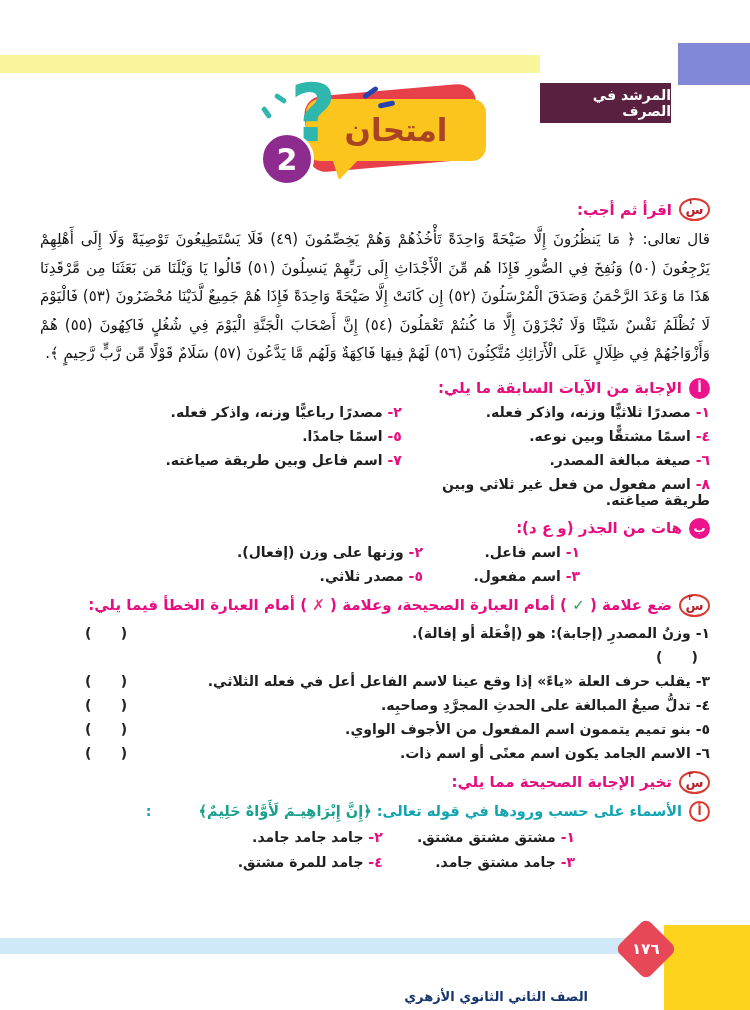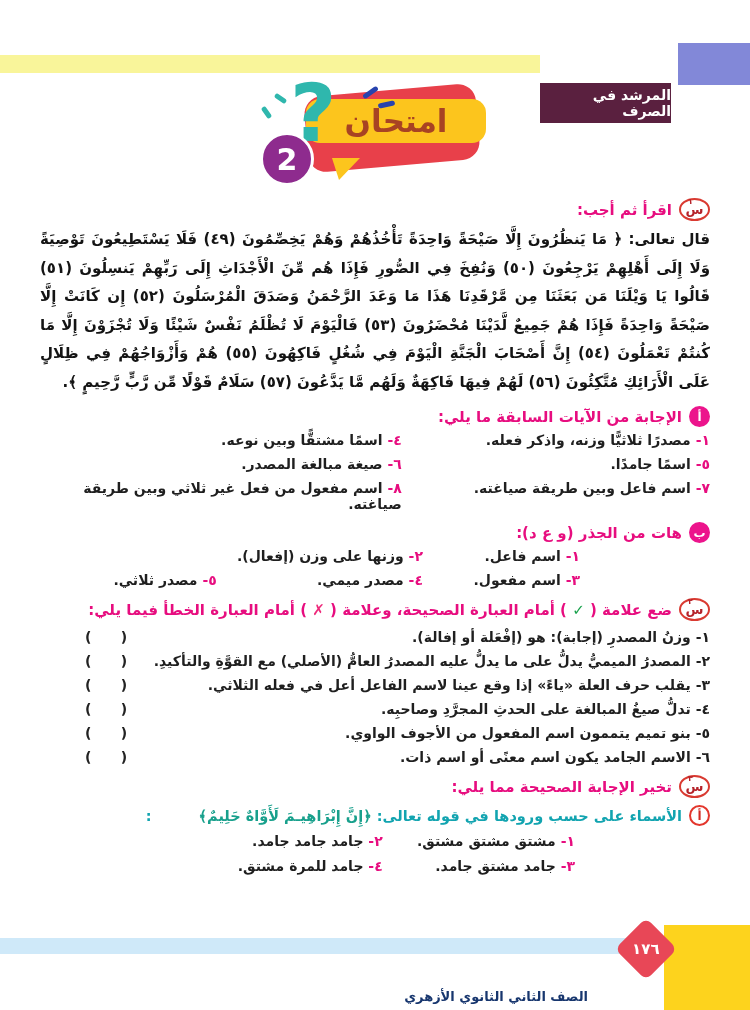--- a/index.html
+++ b/index.html
@@ -9,21 +9,21 @@
   .strip-yellow{position:absolute;top:55px;left:0;width:540px;height:18px;background:#f9f59a;}
   .brand-box{position:absolute;top:45px;right:79px;width:131px;height:40px;background:#5a203f;
              color:#fff;display:flex;align-items:center;justify-content:center;
              font-size:14px;font-weight:bold;margin-top:38px;}
   .corner-lavender{position:absolute;top:43px;right:0;width:72px;height:42px;background:#8288d8;}
   
   .flow{position:absolute;top:86px;left:0;right:0;padding:0 40px;direction:rtl;}
   .exam-badge{position:relative;width:250px;height:102px;margin:0 auto;direction:ltr;}
   .badge-red{position:absolute;right:22px;top:4px;width:172px;height:76px;background:#e8404a;
              border-radius:18px;transform:rotate(-5deg);}
-  .badge-yellow{position:absolute;right:14px;top:13px;width:180px;height:44px;background:#fcc51d;
+  .badge-yellow{position:absolute;right:14px;top:13px;width:180px;height:62px;background:#fcc51d;
                 border-radius:14px;display:flex;align-items:center;justify-content:center;
                 font-size:31px;font-weight:bold;color:#a84323;}
   .badge-tail{position:absolute;right:140px;top:72px;width:28px;height:22px;background:#fcc51d;
               clip-path:polygon(0 0,100% 0,25% 100%);}
   .badge-q{position:absolute;left:40px;top:-12px;font-size:80px;font-weight:bold;color:#2fb7ad;line-height:1;}
   .dash{position:absolute;width:17px;height:5px;border-radius:3px;background:#2843ae;}
   .dash1{left:112px;top:4px;transform:rotate(-35deg);}
   .dash2{left:128px;top:16px;transform:rotate(-12deg);}
   .dash3{left:24px;top:10px;background:#2fb7ad;width:13px;transform:rotate(35deg);}
   .dash4{left:10px;top:24px;background:#2fb7ad;width:13px;transform:rotate(55deg);}
@@ -36,21 +36,21 @@
   .s-marker{position:relative;flex:0 0 auto;width:31px;height:23px;border:2px solid #d93a31;
             border-radius:50%;display:flex;align-items:center;justify-content:center;
             font-size:13px;font-weight:bold;color:#b5232a;background:#fff;box-sizing:border-box;}
   .s-marker .sup{position:absolute;top:-3px;left:7px;font-size:8px;color:#b5232a;}
   .dot-marker{flex:0 0 auto;width:21px;height:21px;border-radius:50%;background:#ec148c;color:#fff;
               display:flex;align-items:center;justify-content:center;font-size:12px;font-weight:bold;}
   .ring-marker{flex:0 0 auto;width:21px;height:21px;border-radius:50%;border:2px solid #e3362c;
                color:#d22a22;background:#fff;display:flex;align-items:center;justify-content:center;
                font-size:12px;font-weight:bold;box-sizing:border-box;}
   
-  .verse{font-size:15px;font-weight:bold;line-height:1.9;text-align:justify;margin:3px 0 7px;color:#141414;}
+  .verse{font-size:15px;font-weight:normal;line-height:1.9;text-align:justify;margin:3px 0 7px;color:#141414;}
   
   .grid2{display:grid;grid-template-columns:0.92fr 1.08fr;row-gap:8px;margin:5px 0 3px;
          font-size:14px;font-weight:bold;}
   .grid3{display:grid;grid-template-columns:0.8fr 1.05fr 0.9fr;row-gap:8px;
          margin:5px 130px 3px 0;font-size:14px;font-weight:bold;}
   .opt-grid{display:grid;grid-template-columns:1fr 0.95fr;row-gap:9px;
             margin:7px 135px 0 160px;font-size:14px;font-weight:bold;}
   .item .num{color:#e70d7f;}
   
   .stmt{display:flex;justify-content:space-between;align-items:baseline;margin:8px 0;
@@ -113,54 +113,53 @@
       <span>قال تعالى:</span>
       <span>﴿ مَا يَنظُرُونَ إِلَّا صَيْحَةً وَاحِدَةً تَأْخُذُهُمْ وَهُمْ يَخِصِّمُونَ (٤٩) فَلَا يَسْتَطِيعُونَ تَوْصِيَةً وَلَا إِلَى أَهْلِهِمْ يَرْجِعُونَ (٥٠) وَنُفِخَ فِي الصُّورِ فَإِذَا هُم مِّنَ الْأَجْدَاثِ إِلَى رَبِّهِمْ يَنسِلُونَ (٥١) قَالُوا يَا وَيْلَنَا مَن بَعَثَنَا مِن مَّرْقَدِنَا هَذَا مَا وَعَدَ الرَّحْمَنُ وَصَدَقَ الْمُرْسَلُونَ (٥٢) إِن كَانَتْ إِلَّا صَيْحَةً وَاحِدَةً فَإِذَا هُمْ جَمِيعٌ لَّدَيْنَا مُحْضَرُونَ (٥٣) فَالْيَوْمَ لَا تُظْلَمُ نَفْسٌ شَيْئًا وَلَا تُجْزَوْنَ إِلَّا مَا كُنتُمْ تَعْمَلُونَ (٥٤) إِنَّ أَصْحَابَ الْجَنَّةِ الْيَوْمَ فِي شُغُلٍ فَاكِهُونَ (٥٥) هُمْ وَأَزْوَاجُهُمْ فِي ظِلَالٍ عَلَى الْأَرَائِكِ مُتَّكِئُونَ (٥٦) لَهُمْ فِيهَا فَاكِهَةٌ وَلَهُم مَّا يَدَّعُونَ (٥٧) سَلَامٌ قَوْلًا مِّن رَّبٍّ رَّحِيمٍ ﴾.</span>
     </p>
 
     <div class="sec-head">
       <span class="dot-marker">أ</span>
       <span>الإجابة من الآيات السابقة ما يلي:</span>
     </div>
     <div class="grid2">
       <div class="item"><span class="num">١-</span> <span>مصدرًا ثلاثيًّا وزنه، واذكر فعله.</span></div>
+      <div class="item"><span class="num">٢-</span> <span>مصدرًا رباعيًّا وزنه، واذكر فعله.</span></div>
       <div class="item"><span class="num">٤-</span> <span>اسمًا مشتقًّا وبين نوعه.</span></div>
       <div class="item"><span class="num">٥-</span> <span>اسمًا جامدًا.</span></div>
       <div class="item"><span class="num">٦-</span> <span>صيغة مبالغة المصدر.</span></div>
       <div class="item"><span class="num">٧-</span> <span>اسم فاعل وبين طريقة صياغته.</span></div>
       <div class="item"><span class="num">٨-</span> <span>اسم مفعول من فعل غير ثلاثي وبين طريقة صياغته.</span></div>
     </div>
 
     <div class="sec-head">
       <span class="dot-marker">ب</span>
       <span>هات من الجذر (و ع د):</span>
     </div>
     <div class="grid3">
       <div class="item"><span class="num">١-</span> <span>اسم فاعل.</span></div>
       <div class="item"><span class="num">٢-</span> <span>وزنها على وزن (إفعال).</span></div>
       <div class="item"></div>
       <div class="item"><span class="num">٣-</span> <span>اسم مفعول.</span></div>
-      <div class="item"><span class="num">٤-</span> <span>مصدر ميمي.</span></div>
       <div class="item"><span class="num">٥-</span> <span>مصدر ثلاثي.</span></div>
     </div>
 
     <div class="sec-head">
       <span class="s-marker">
         <span class="sup">٢</span>
         <span>س</span>
       </span>
       <span><span>ضع علامة ( </span><span class="check">✓</span><span> ) أمام العبارة الصحيحة، وعلامة ( </span><span class="cross">✗</span><span> ) أمام العبارة الخطأ فيما يلي:</span></span>
     </div>
 
     <div class="stmt">
       <span><span class="num">١-</span> <span>وزنُ المصدرِ (إجابة): هو (إفْعَلة أو إفالة).</span></span>
       <span class="blank">(&nbsp;&nbsp;&nbsp;&nbsp;&nbsp;&nbsp;)</span>
     </div>
     <div class="stmt">
-      <span><span class="num">٢-</span> <span>المصدرُ الميميُّ يدلُّ على ما يدلُّ عليه المصدرُ العامُّ (الأصلي) مع القوَّةِ والتأكيدِ.</span></span>
       <span class="blank">(&nbsp;&nbsp;&nbsp;&nbsp;&nbsp;&nbsp;)</span>
     </div>
     <div class="stmt">
       <span><span class="num">٣-</span> <span>يقلب حرف العلة «ياءً» إذا وقع عينا لاسم الفاعل أعل في فعله الثلاثي.</span></span>
       <span class="blank">(&nbsp;&nbsp;&nbsp;&nbsp;&nbsp;&nbsp;)</span>
     </div>
     <div class="stmt">
       <span><span class="num">٤-</span> <span>تدلُّ صيغُ المبالغة على الحدثِ المجرَّدِ وصاحبِه.</span></span>
       <span class="blank">(&nbsp;&nbsp;&nbsp;&nbsp;&nbsp;&nbsp;)</span>
     </div>

